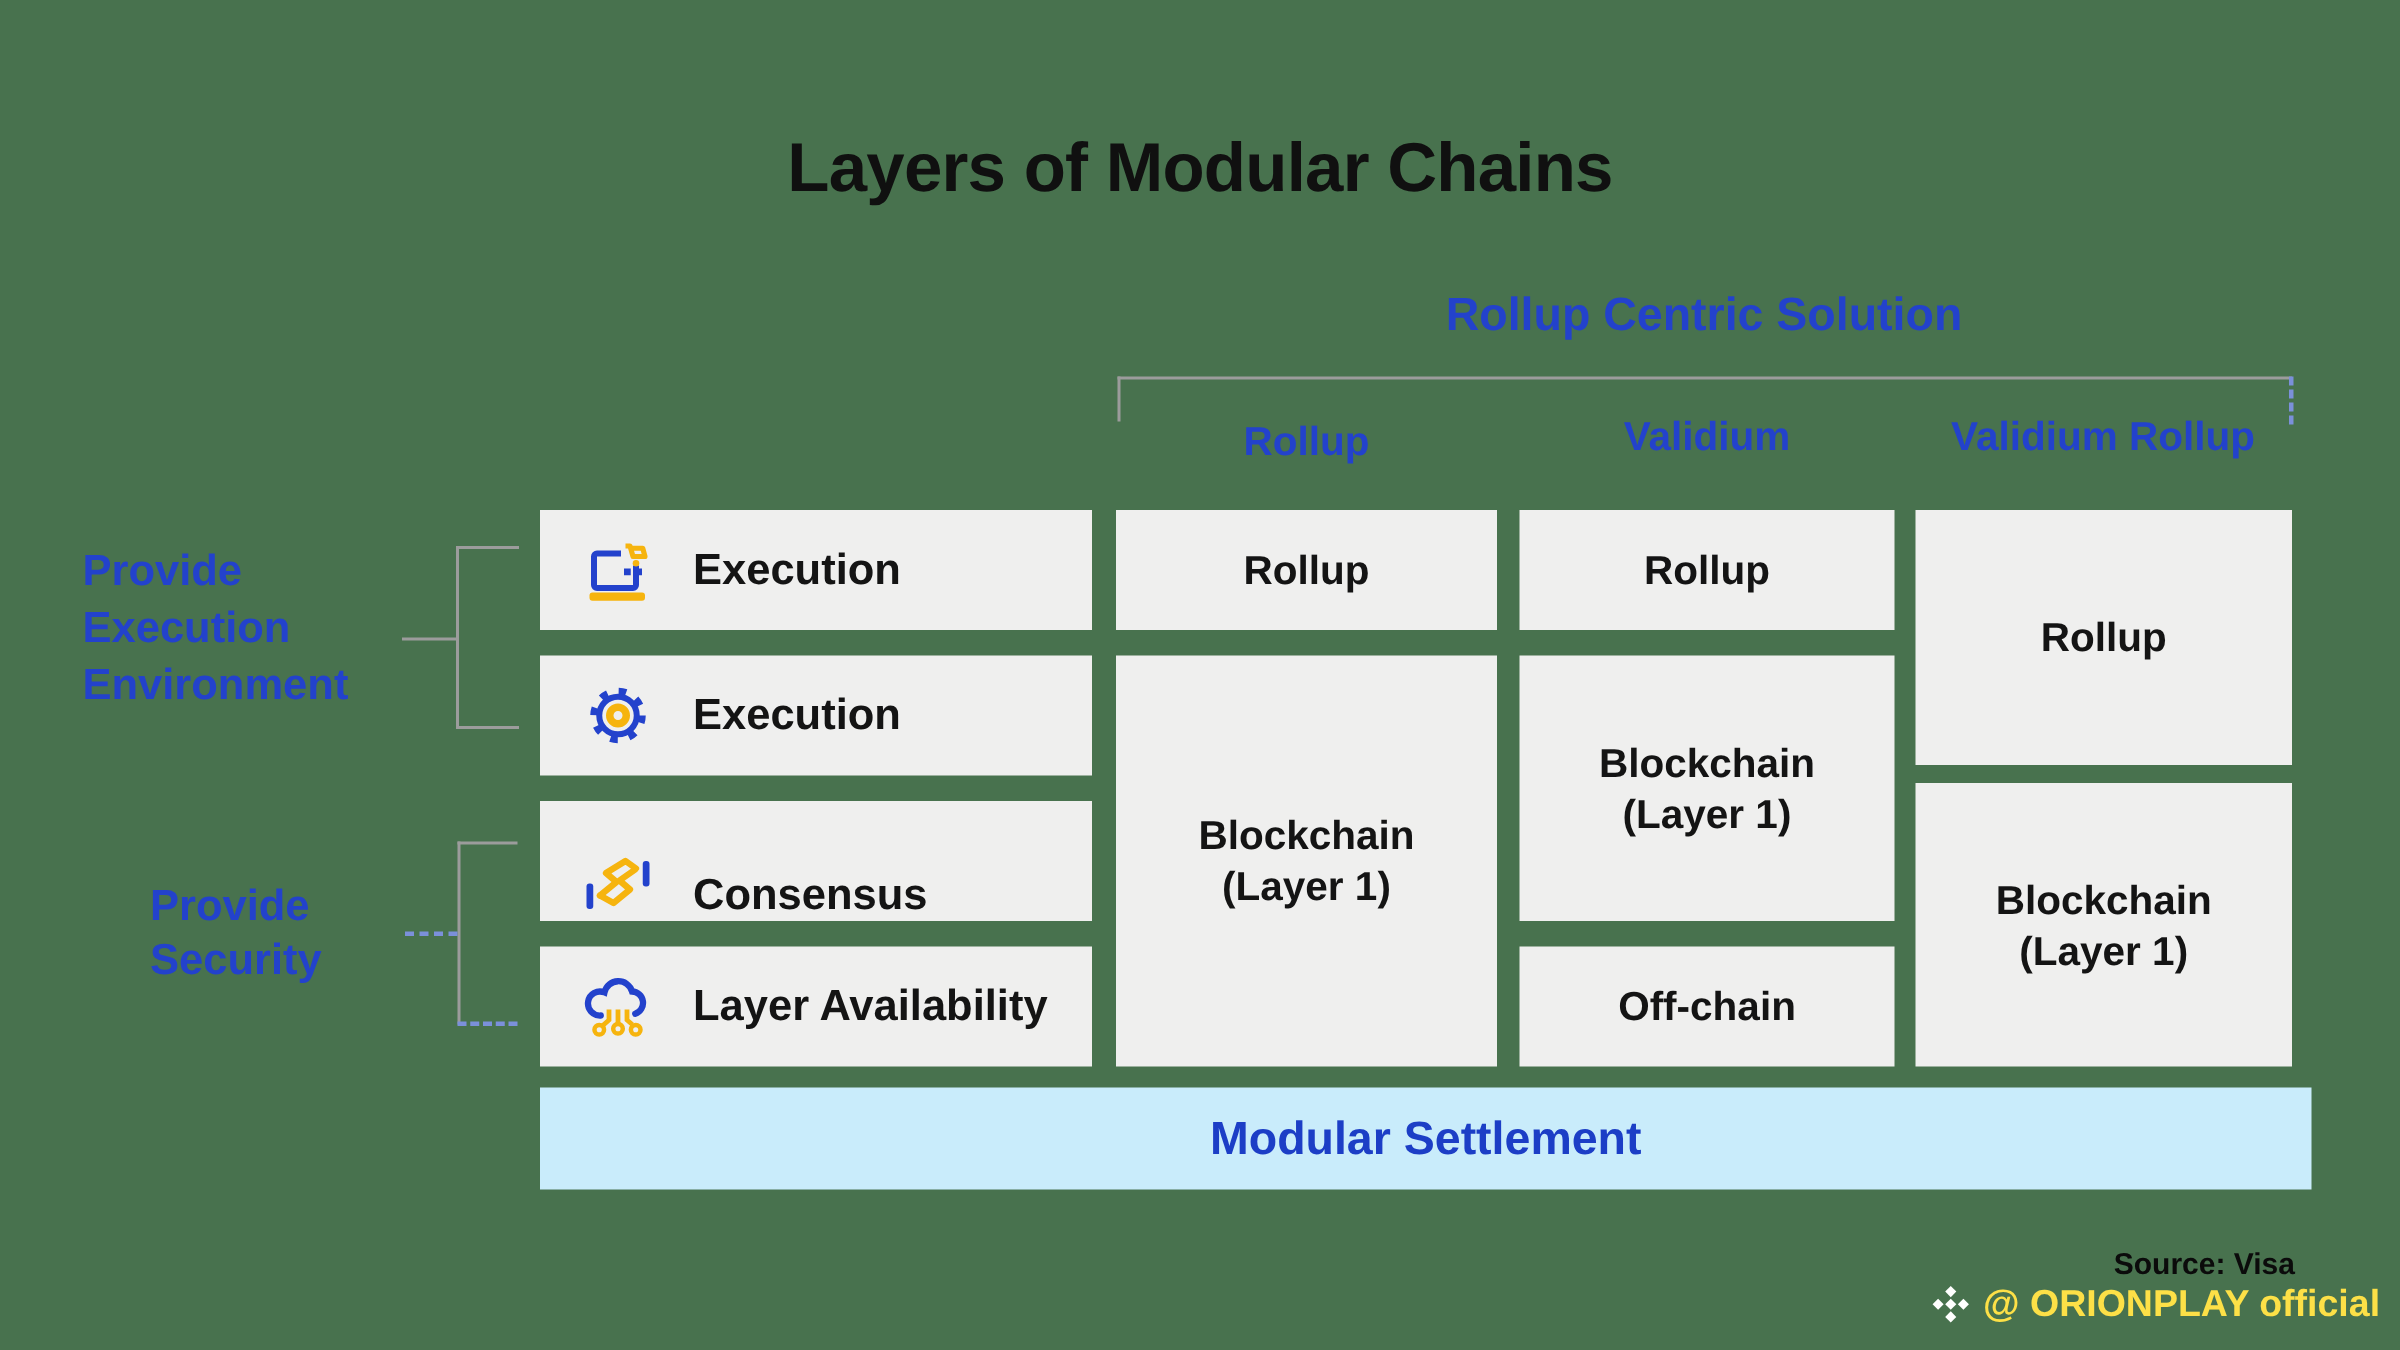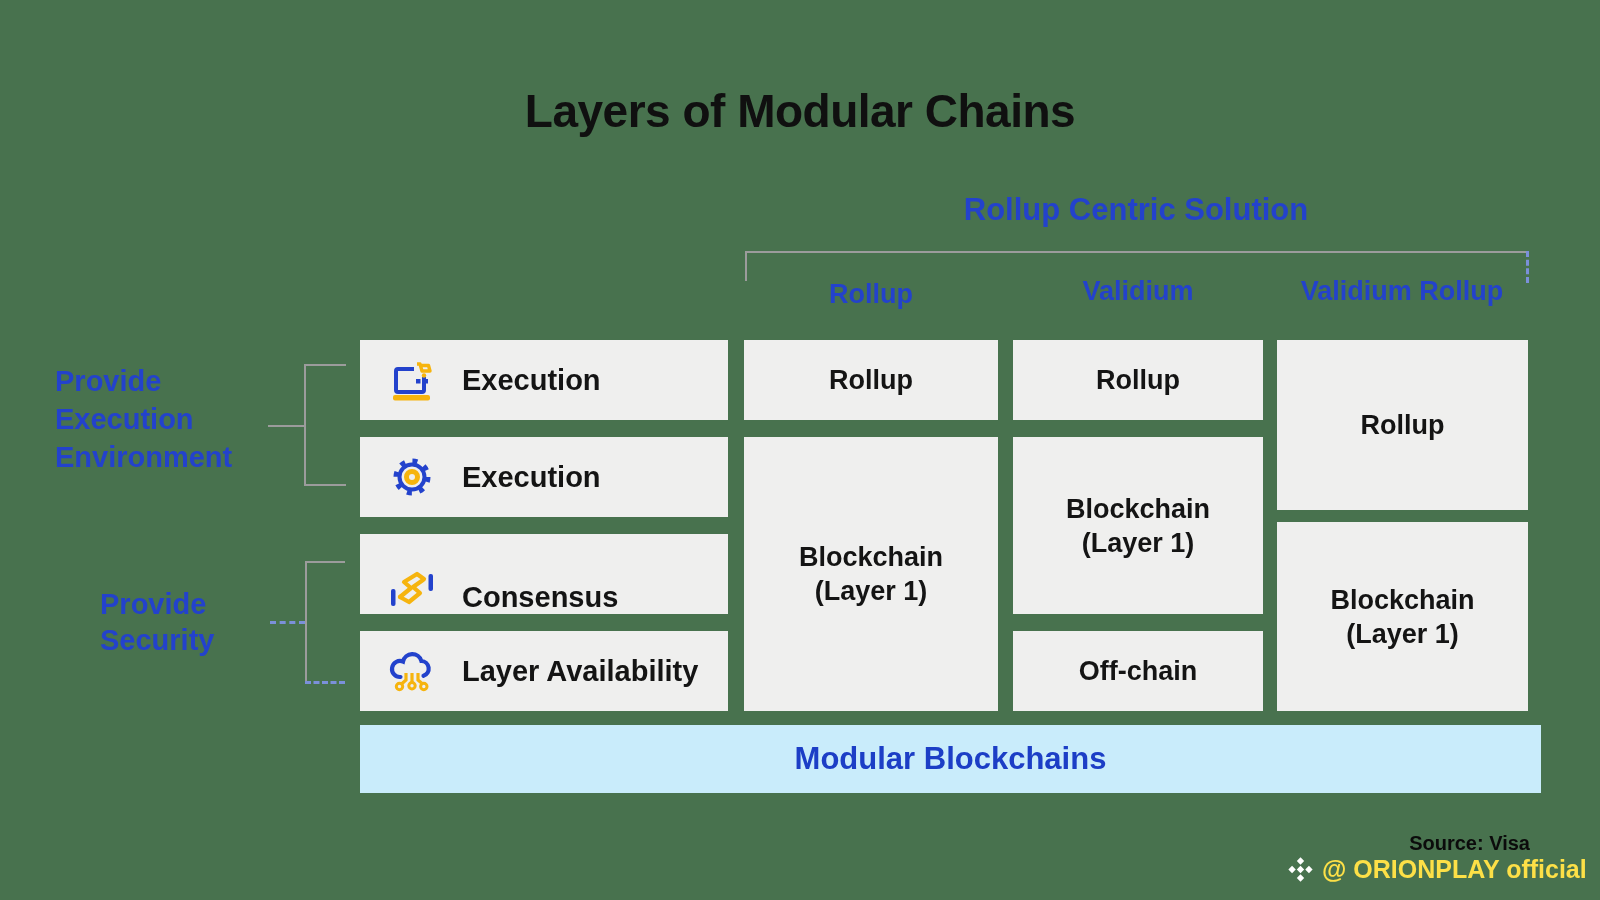--- a/index.html
+++ b/index.html
@@ -174,21 +174,21 @@
   <div class="abs box cell c2 c2-a">Rollup</div>
   <div class="abs box cell c2 c2-b">Blockchain
 (Layer 1)</div>
   <div class="abs box cell c2 c2-c">Off-chain</div>
 
   <div class="abs box cell c3 c3-a">Rollup</div>
   <div class="abs box cell c3 c3-b">Blockchain
 (Layer 1)</div>
 
   <div class="abs banner">
-    <span>Modular Blockchains</span>
+    <span>Modular Settlement</span>
   </div>
 
   <div class="abs source">Source: Visa</div>
 
   <div class="abs handle">
     <svg width="27" height="27" viewBox="0 0 32 32" fill="#ffffff">
       <rect x="12.9" y="2.9" width="6.2" height="6.2" transform="rotate(45 16 6)"></rect>
       <rect x="2.9" y="12.9" width="6.2" height="6.2" transform="rotate(45 6 16)"></rect>
       <rect x="12.9" y="12.9" width="6.2" height="6.2" transform="rotate(45 16 16)"></rect>
       <rect x="22.9" y="12.9" width="6.2" height="6.2" transform="rotate(45 26 16)"></rect>

